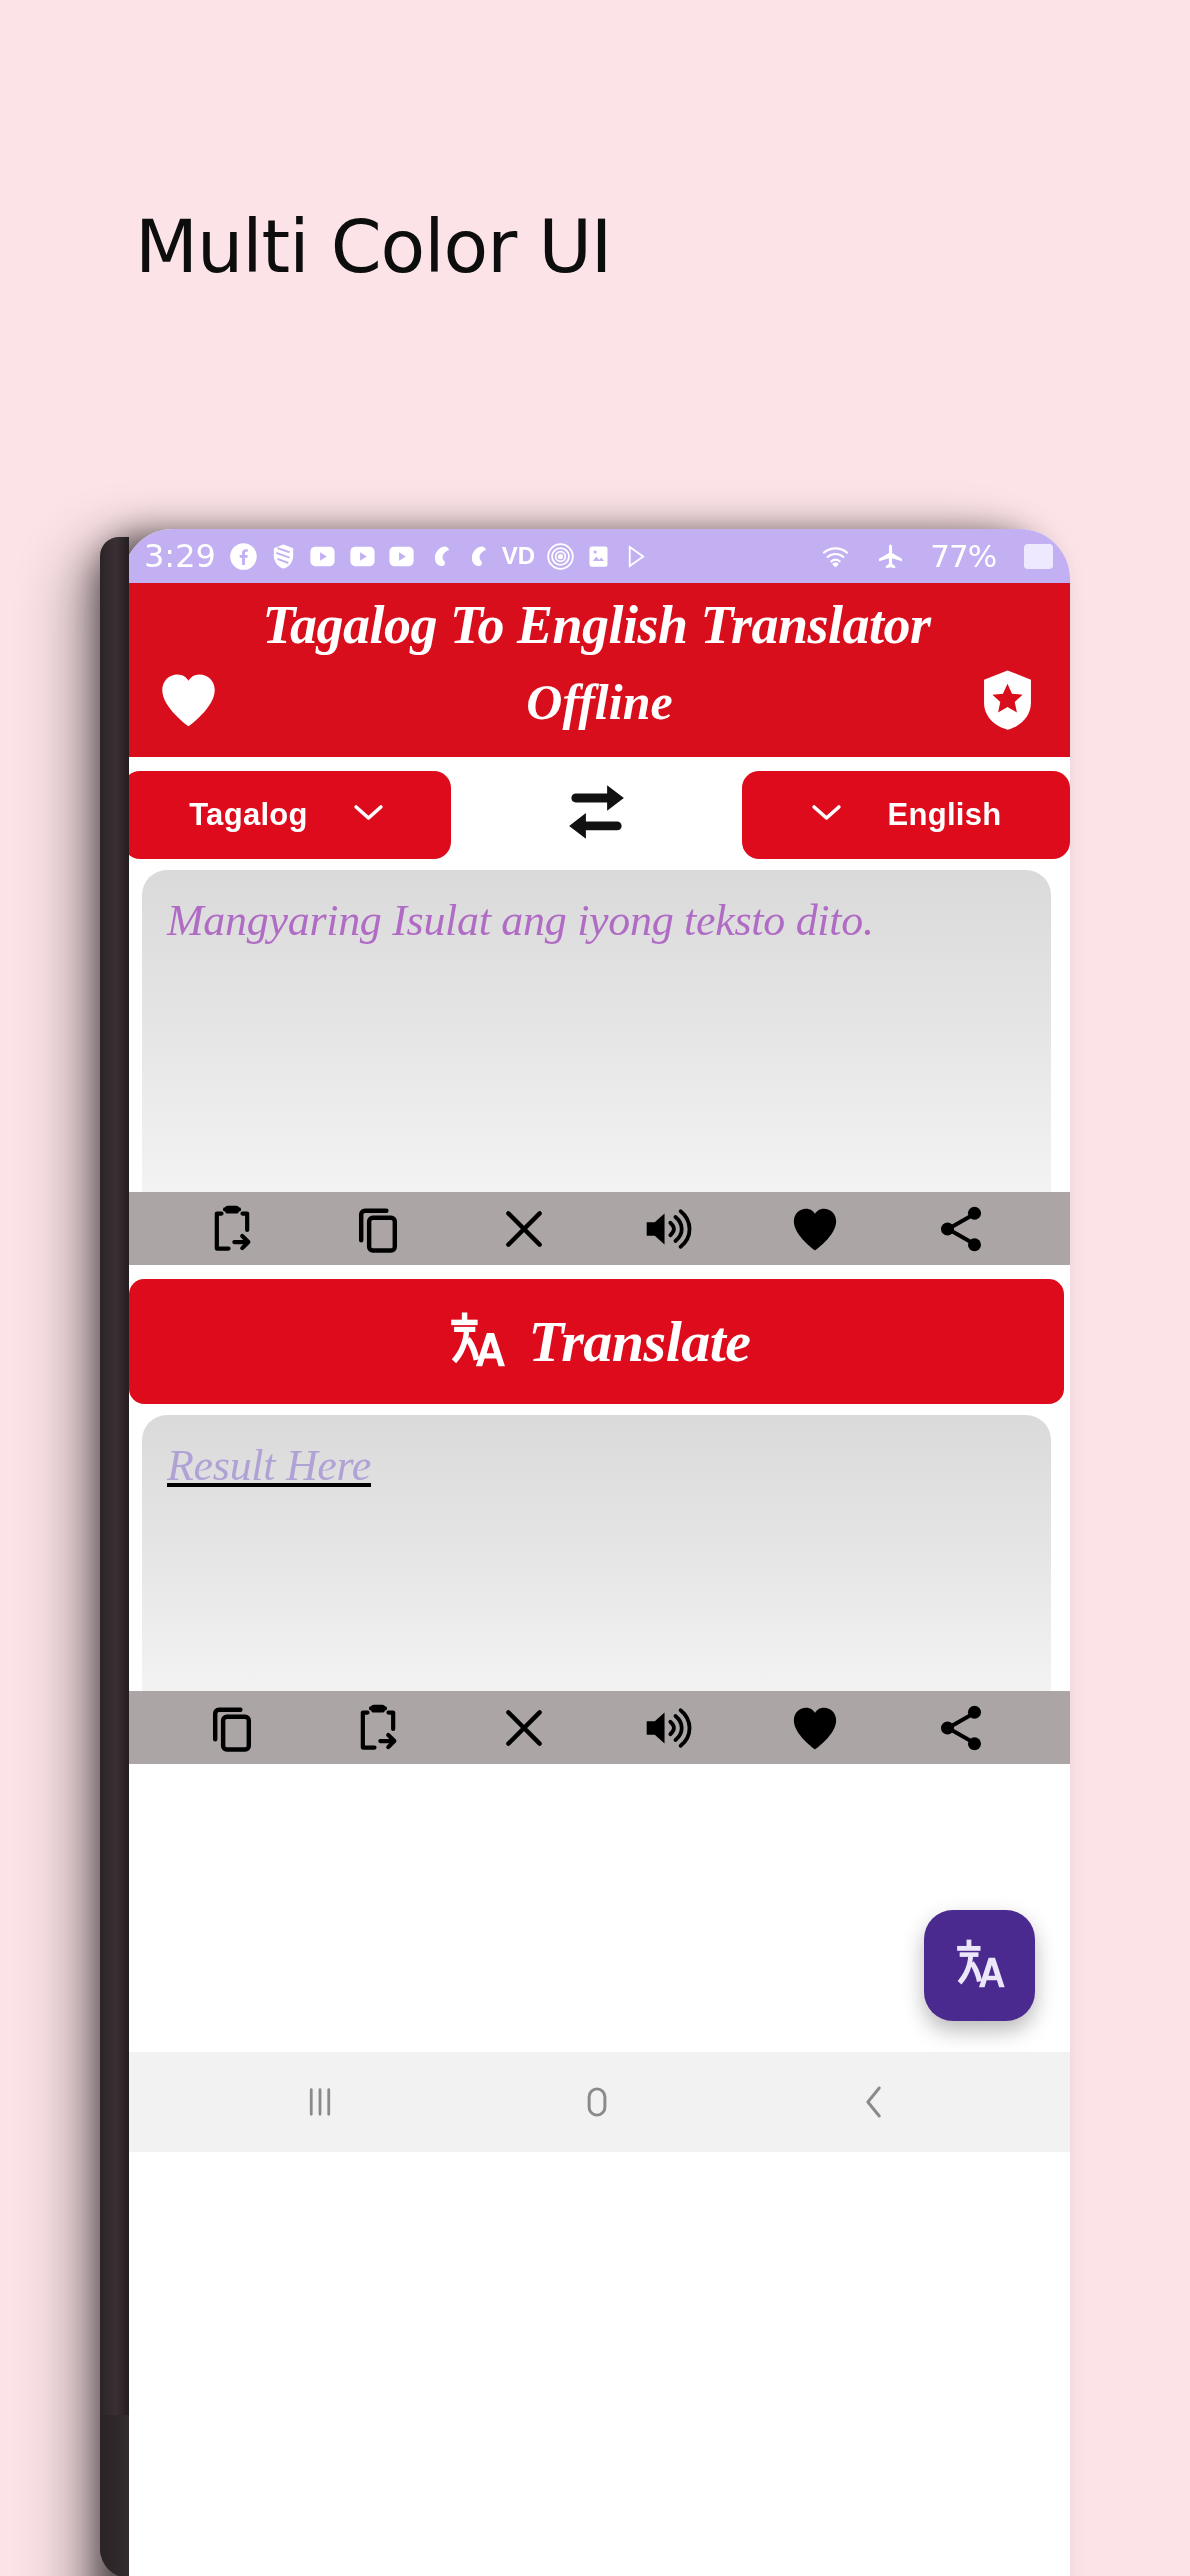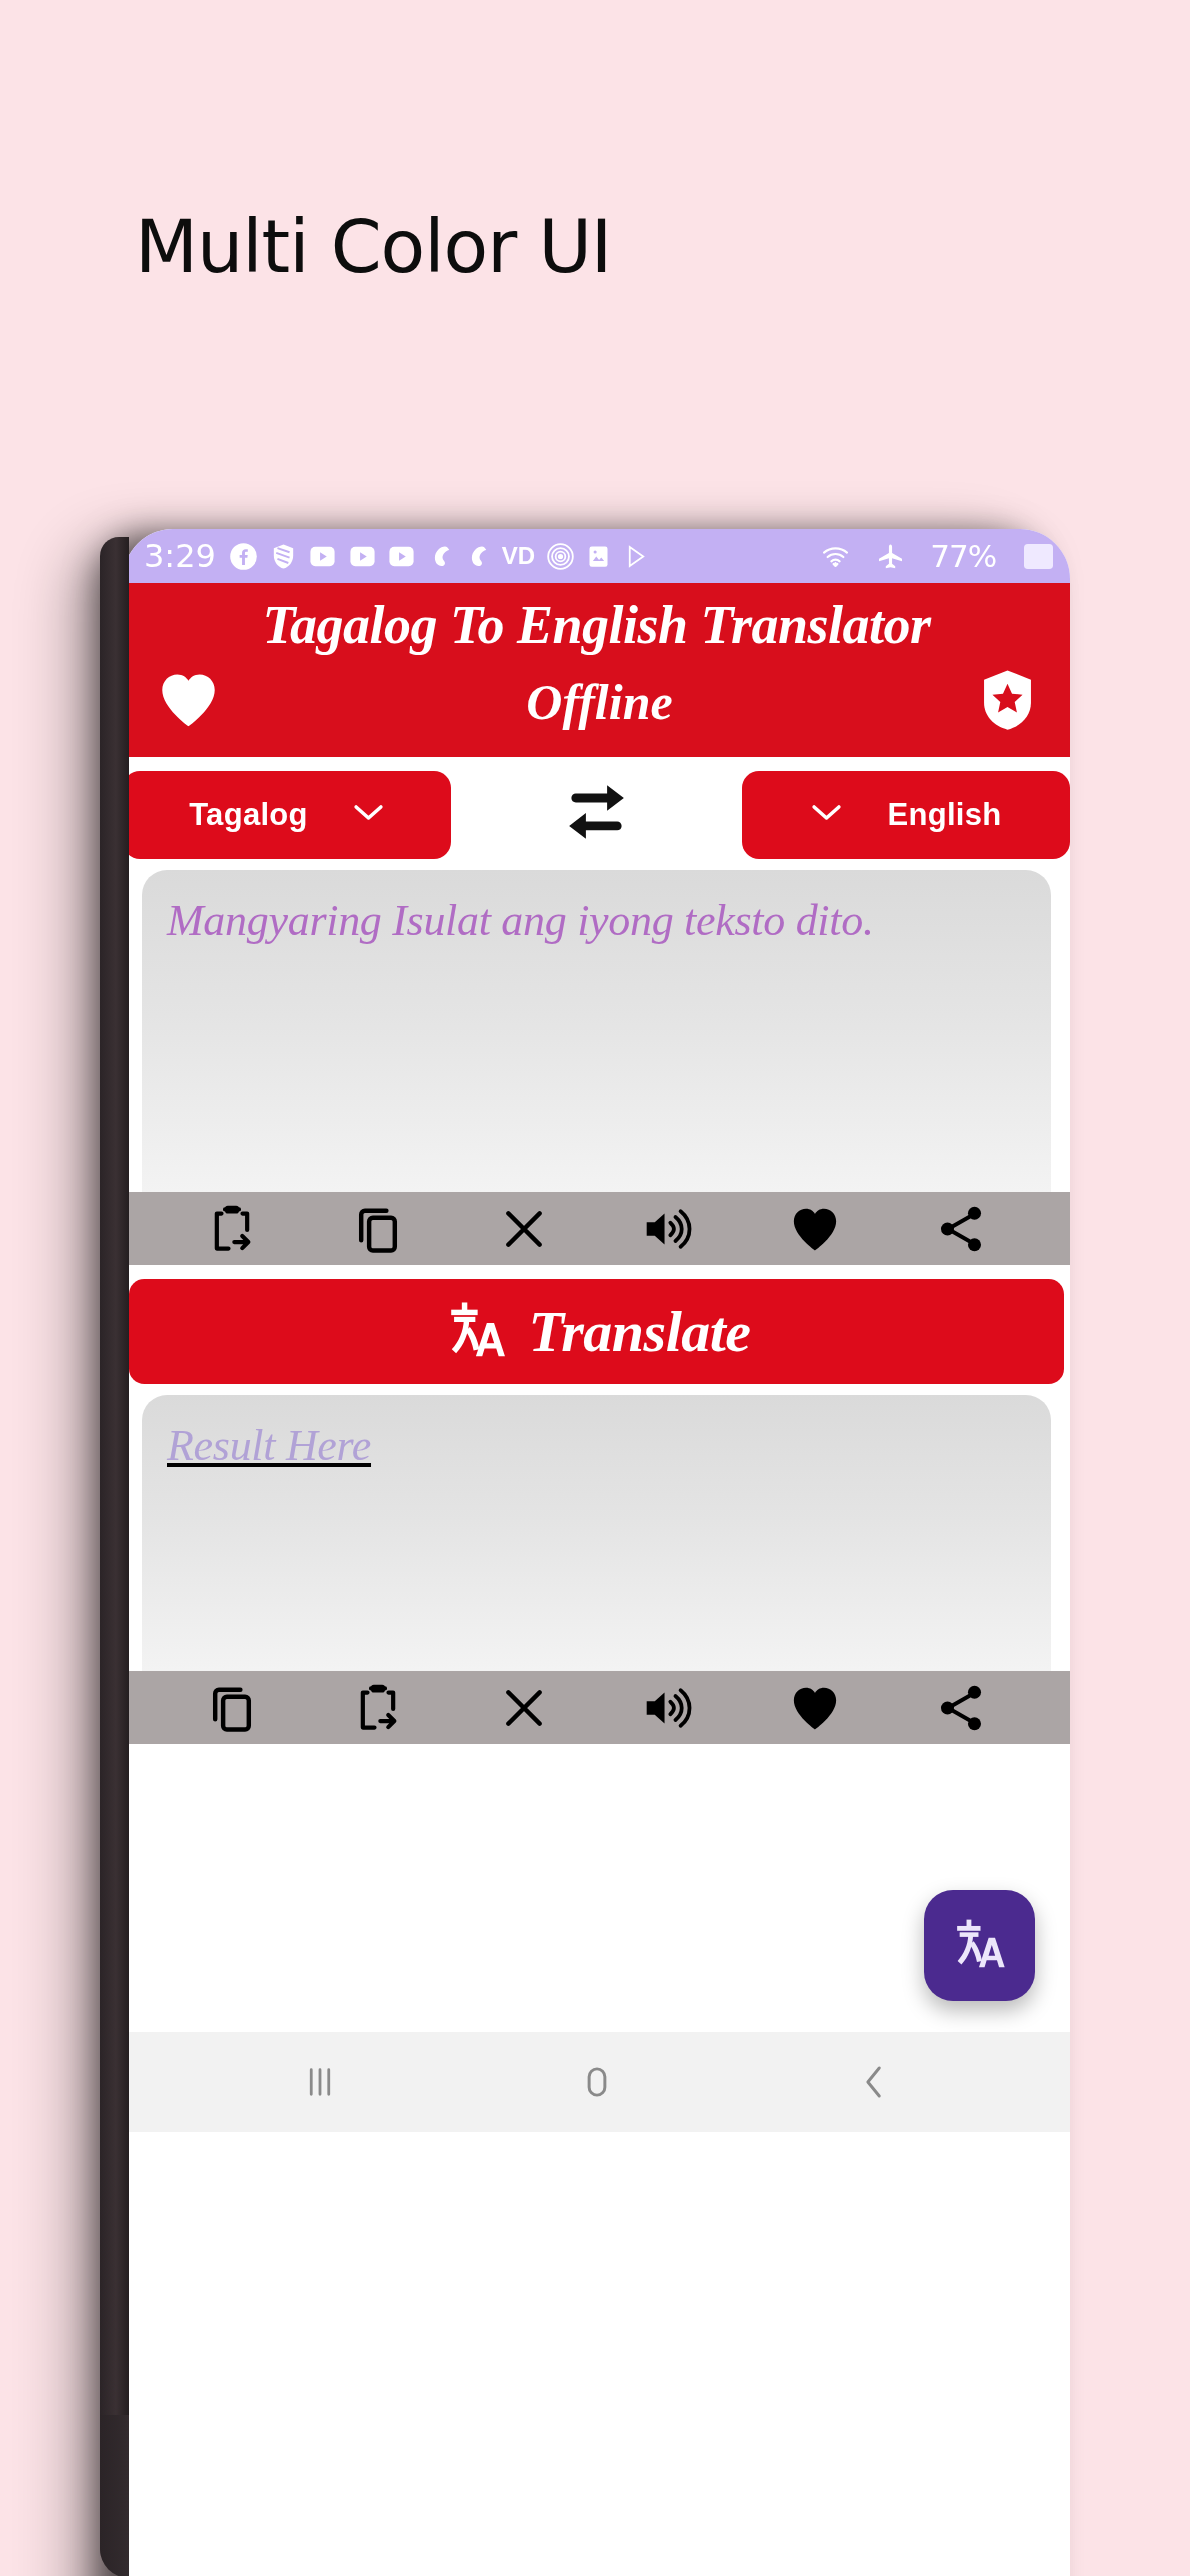--- a/index.html
+++ b/index.html
@@ -200,21 +200,21 @@
     height: 59px;
     cursor: pointer;
   }
   .tb-icon svg { display: block; }
 
   
   #translate-btn {
     margin: 13.4px 5.8px 11.5px 5.8px;
     background: #dd0b1b;
     border-radius: 15.3px;
-    height: 105px;
+    height: 125px;
     display: flex;
     align-items: center;
     justify-content: center;
     gap: 17px;
     cursor: pointer;
     border: none;
     width: calc(100% - 11.5px);
   }
   #translate-label {
     color: #ffffff;

